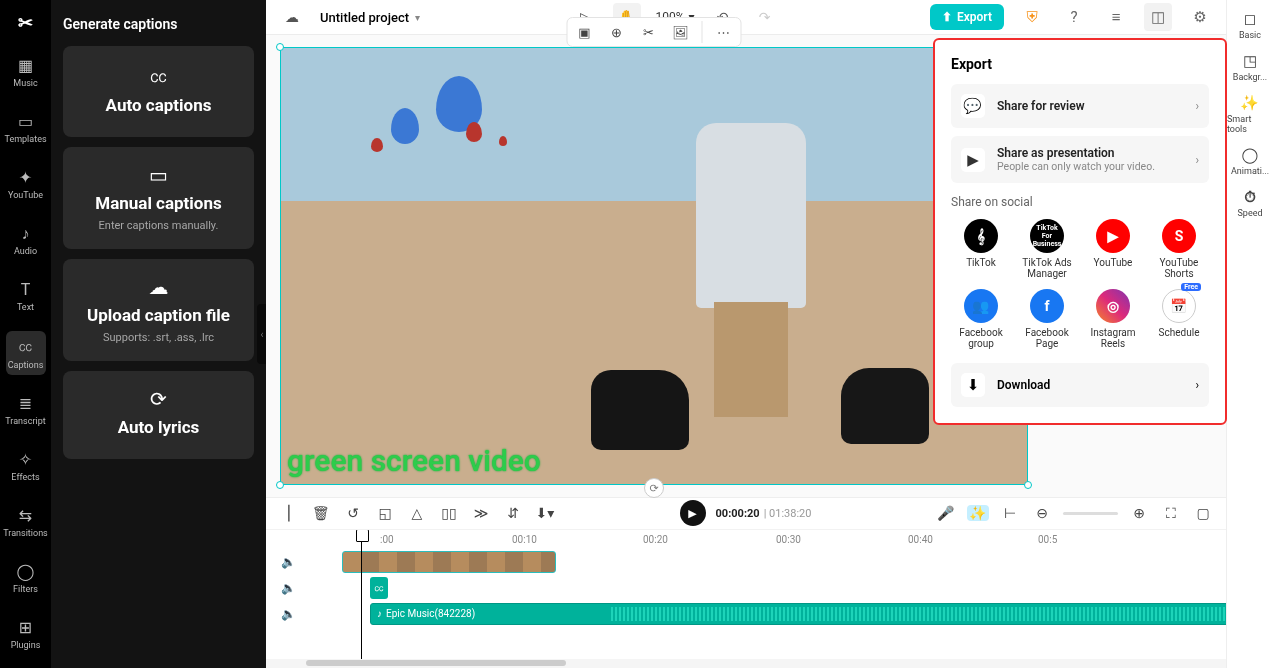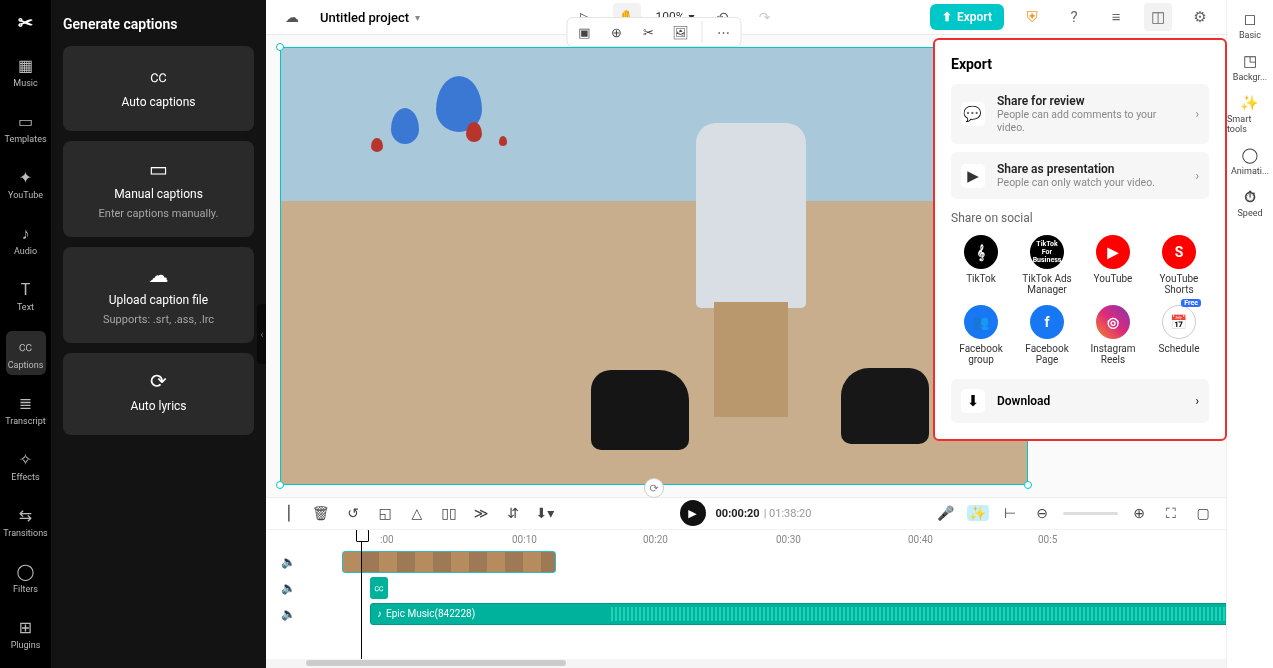--- a/index.html
+++ b/index.html
@@ -8,21 +8,21 @@
 .nav-rail{width:51px;background:#000;display:flex;flex-direction:column;align-items:center;padding-top:8px;color:#bbb;font-size:10px;text-align:center;gap:14px}
 .nav-rail .logo{color:#fff;font-size:18px;font-weight:700;padding:4px 0}
 .nav-item{display:flex;flex-direction:column;align-items:center;gap:3px;cursor:pointer;padding:5px 2px;border-radius:6px;width:40px}
 .nav-item.active{background:#2b2b2b}
 .nav-item .ic{font-size:16px}
 .nav-item span{font-size:9px;line-height:10px}
 .side-panel{width:215px;background:#131313;color:#fff;padding:16px 12px;overflow:auto}
 .side-panel h2{font-size:14px;font-weight:600;margin-bottom:14px}
 .card{background:#2a2a2a;border-radius:8px;padding:16px 14px;text-align:center;margin-bottom:10px;cursor:pointer}
 .card .ic{font-size:20px;margin-bottom:6px;display:block}
-.card h3{font-size:12px;font-weight:400;margin-bottom:6px}
+.card h3{font-size:17px;font-weight:700;margin-bottom:6px}
 .card p{font-size:11px;color:#a6a6a6;line-height:14px}
 .main{flex:1;display:flex;flex-direction:column;position:relative;background:#fff}
 .toolbar{height:38px;display:flex;align-items:center;padding:0 12px;gap:14px;border-bottom:1px solid #ececec}
 .toolbar .title{font-size:13px;font-weight:500;display:flex;align-items:center;gap:6px}
 .toolbar .arrow-down{font-size:10px;color:#888}
 .toolbar .spacer{flex:1}
 .tb-btn{width:28px;height:28px;display:flex;align-items:center;justify-content:center;border-radius:4px;cursor:pointer;font-size:14px;color:#555}
 .tb-btn.l{background:#f2f2f2}
 .zoom{font-size:12px;display:flex;align-items:center;gap:4px;color:#333}
 .export-btn{background:#00c8c8;color:#fff;font-size:12px;font-weight:600;border:none;padding:6px 12px;border-radius:6px;display:flex;align-items:center;gap:5px;cursor:pointer}
@@ -216,20 +216,21 @@
         <div class="balloon b2"></div>
         <div class="balloon b3"></div>
         <div class="balloon b4"></div>
         <div class="balloon b5"></div>
         <div class="person">
           <div class="body"></div>
             <div class="legs"></div>
         </div>
         <div class="dog1"></div>
         <div class="dog2"></div>
+        <div class="caption-text">green screen video</div>
         <div class="handle h1"></div>
         <div class="handle h2"></div>
         <div class="handle h3"></div>
         <div class="handle h4"></div>
         <div class="refresh-dot">⟳</div>
       </div>
     </div>
 
     <div class="timeline-tools">
       <div class="t-ic">⎮</div>
@@ -318,21 +319,20 @@
   </div>
 </div>
 
 <div class="export-panel">
   <h3>Export</h3>
 
   <div class="share-card">
     <div class="sic">💬</div>
     <div class="txt">
       <div class="t1">Share for review</div>
-      <div class="t2">People can add comments to your video.</div>
     </div>
     <div class="chev">›</div>
   </div>
 
   <div class="share-card">
     <div class="sic">▶</div>
     <div class="txt">
       <div class="t1">Share as presentation</div>
       <div class="t2">People can only watch your video.</div>
     </div>

